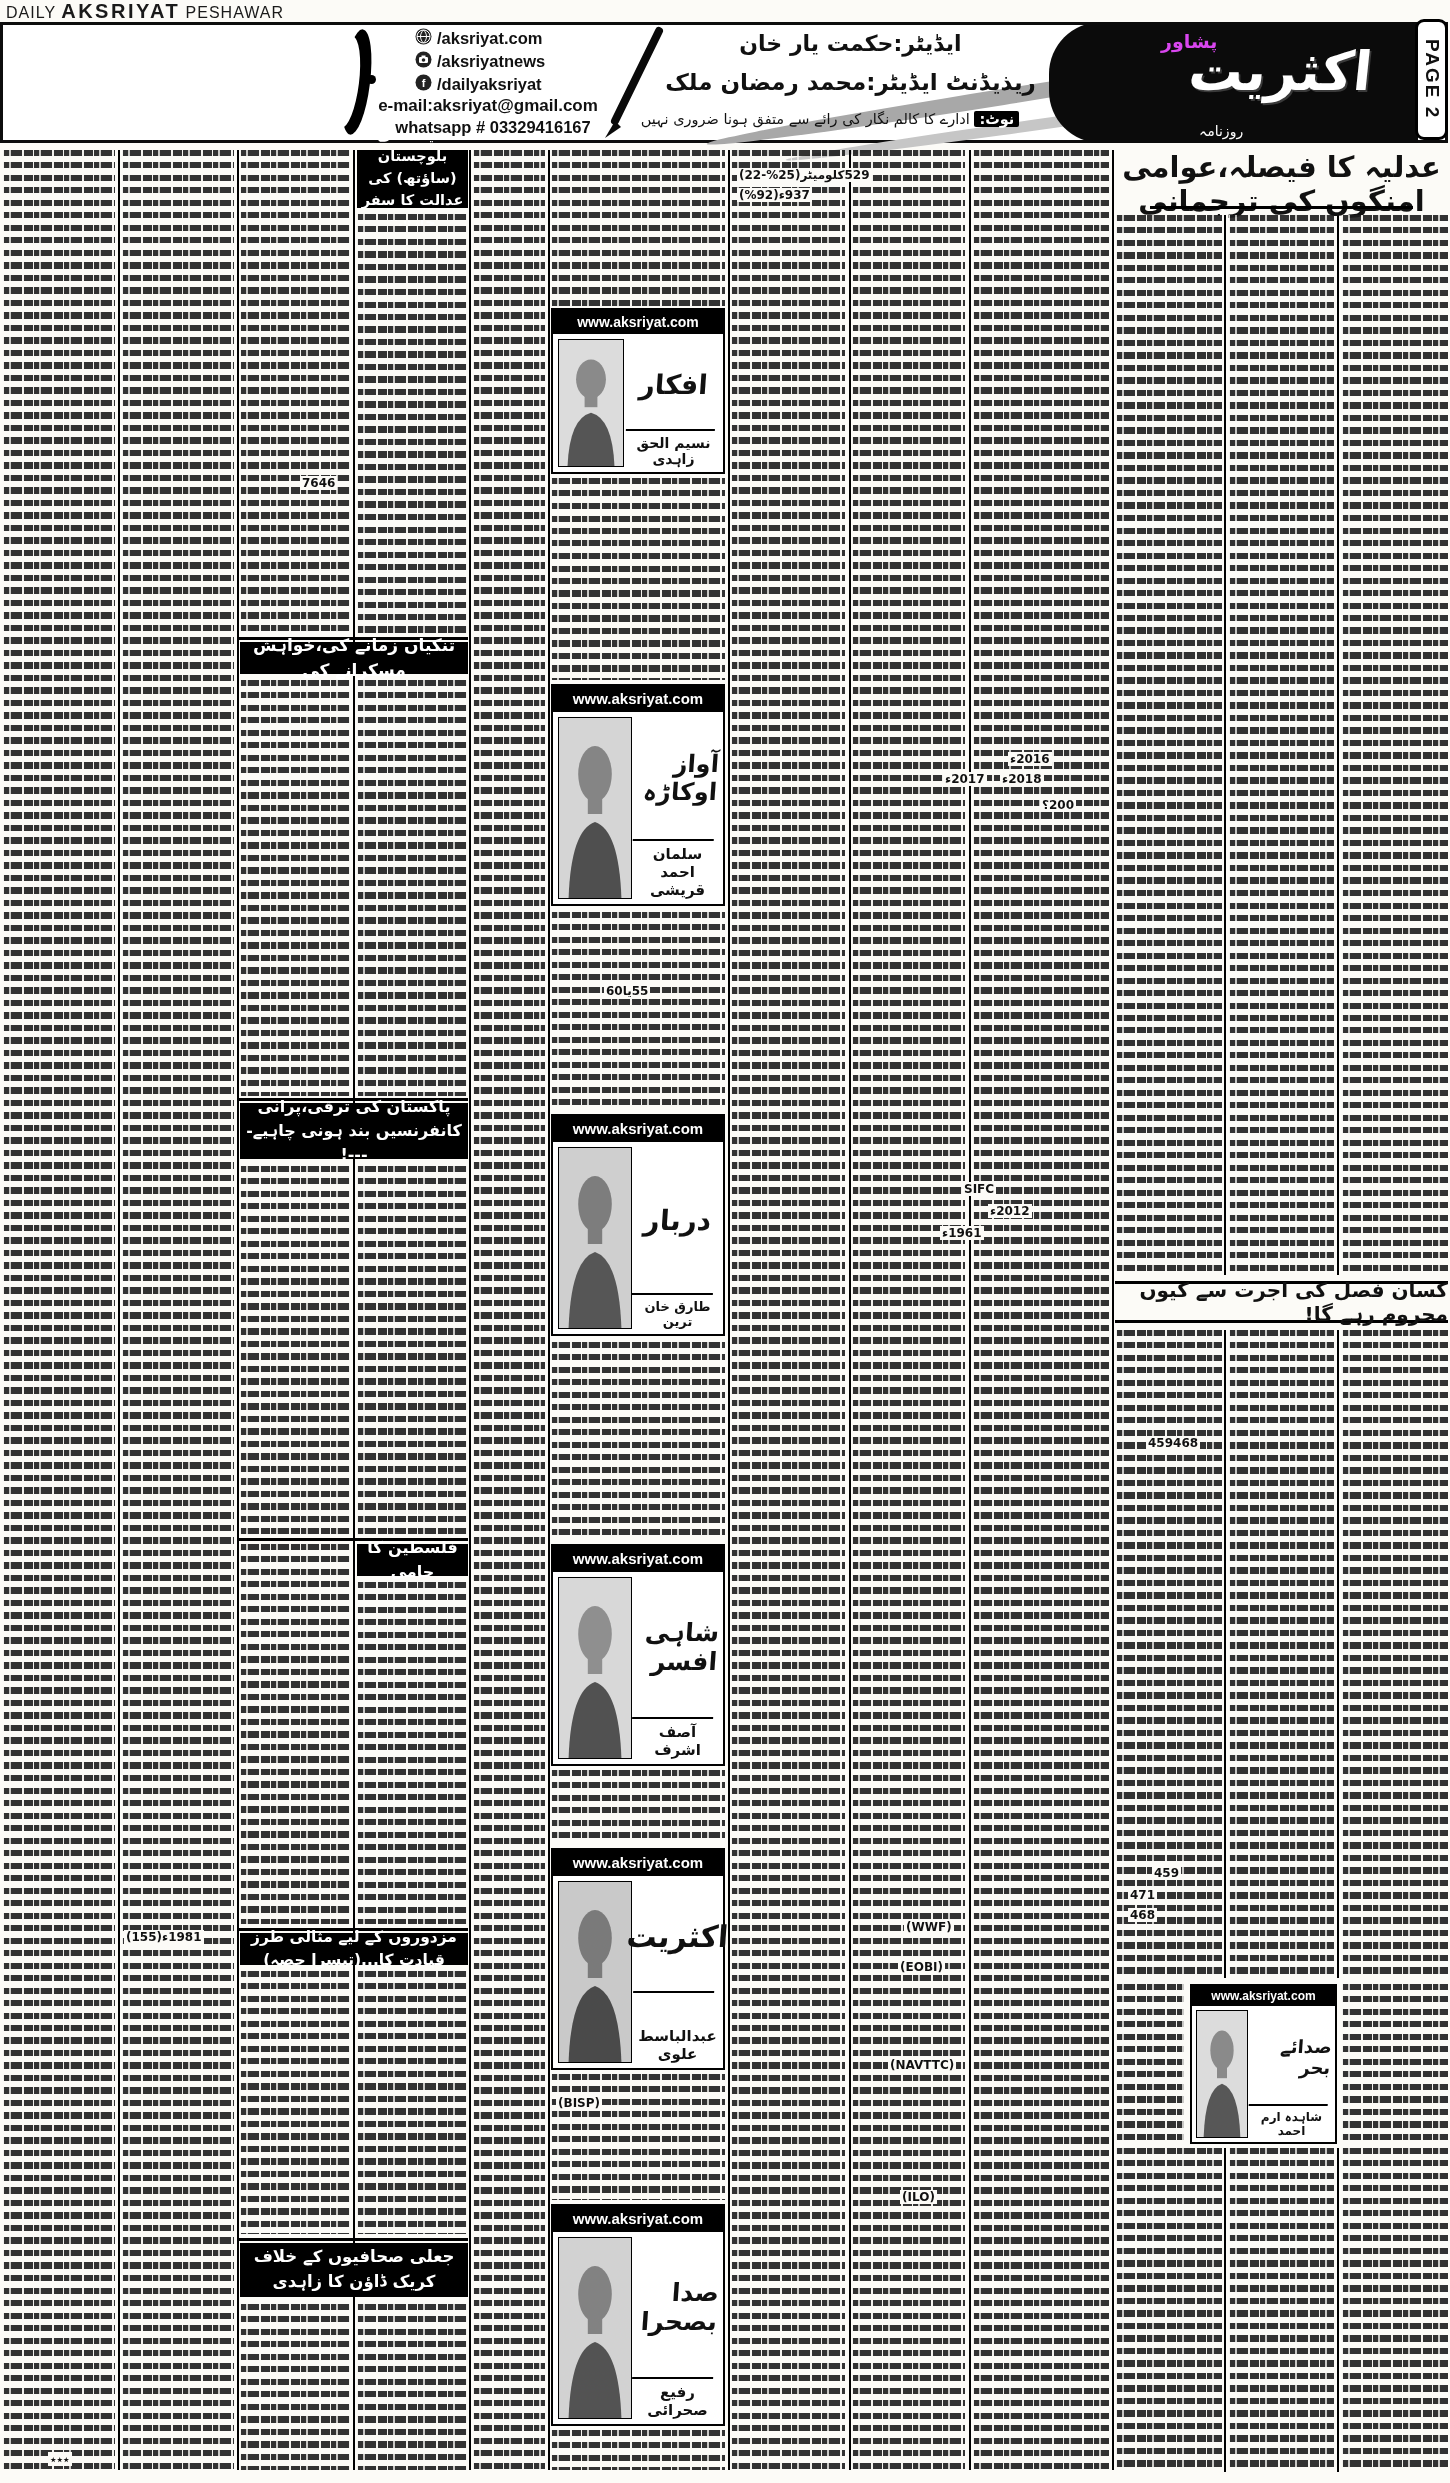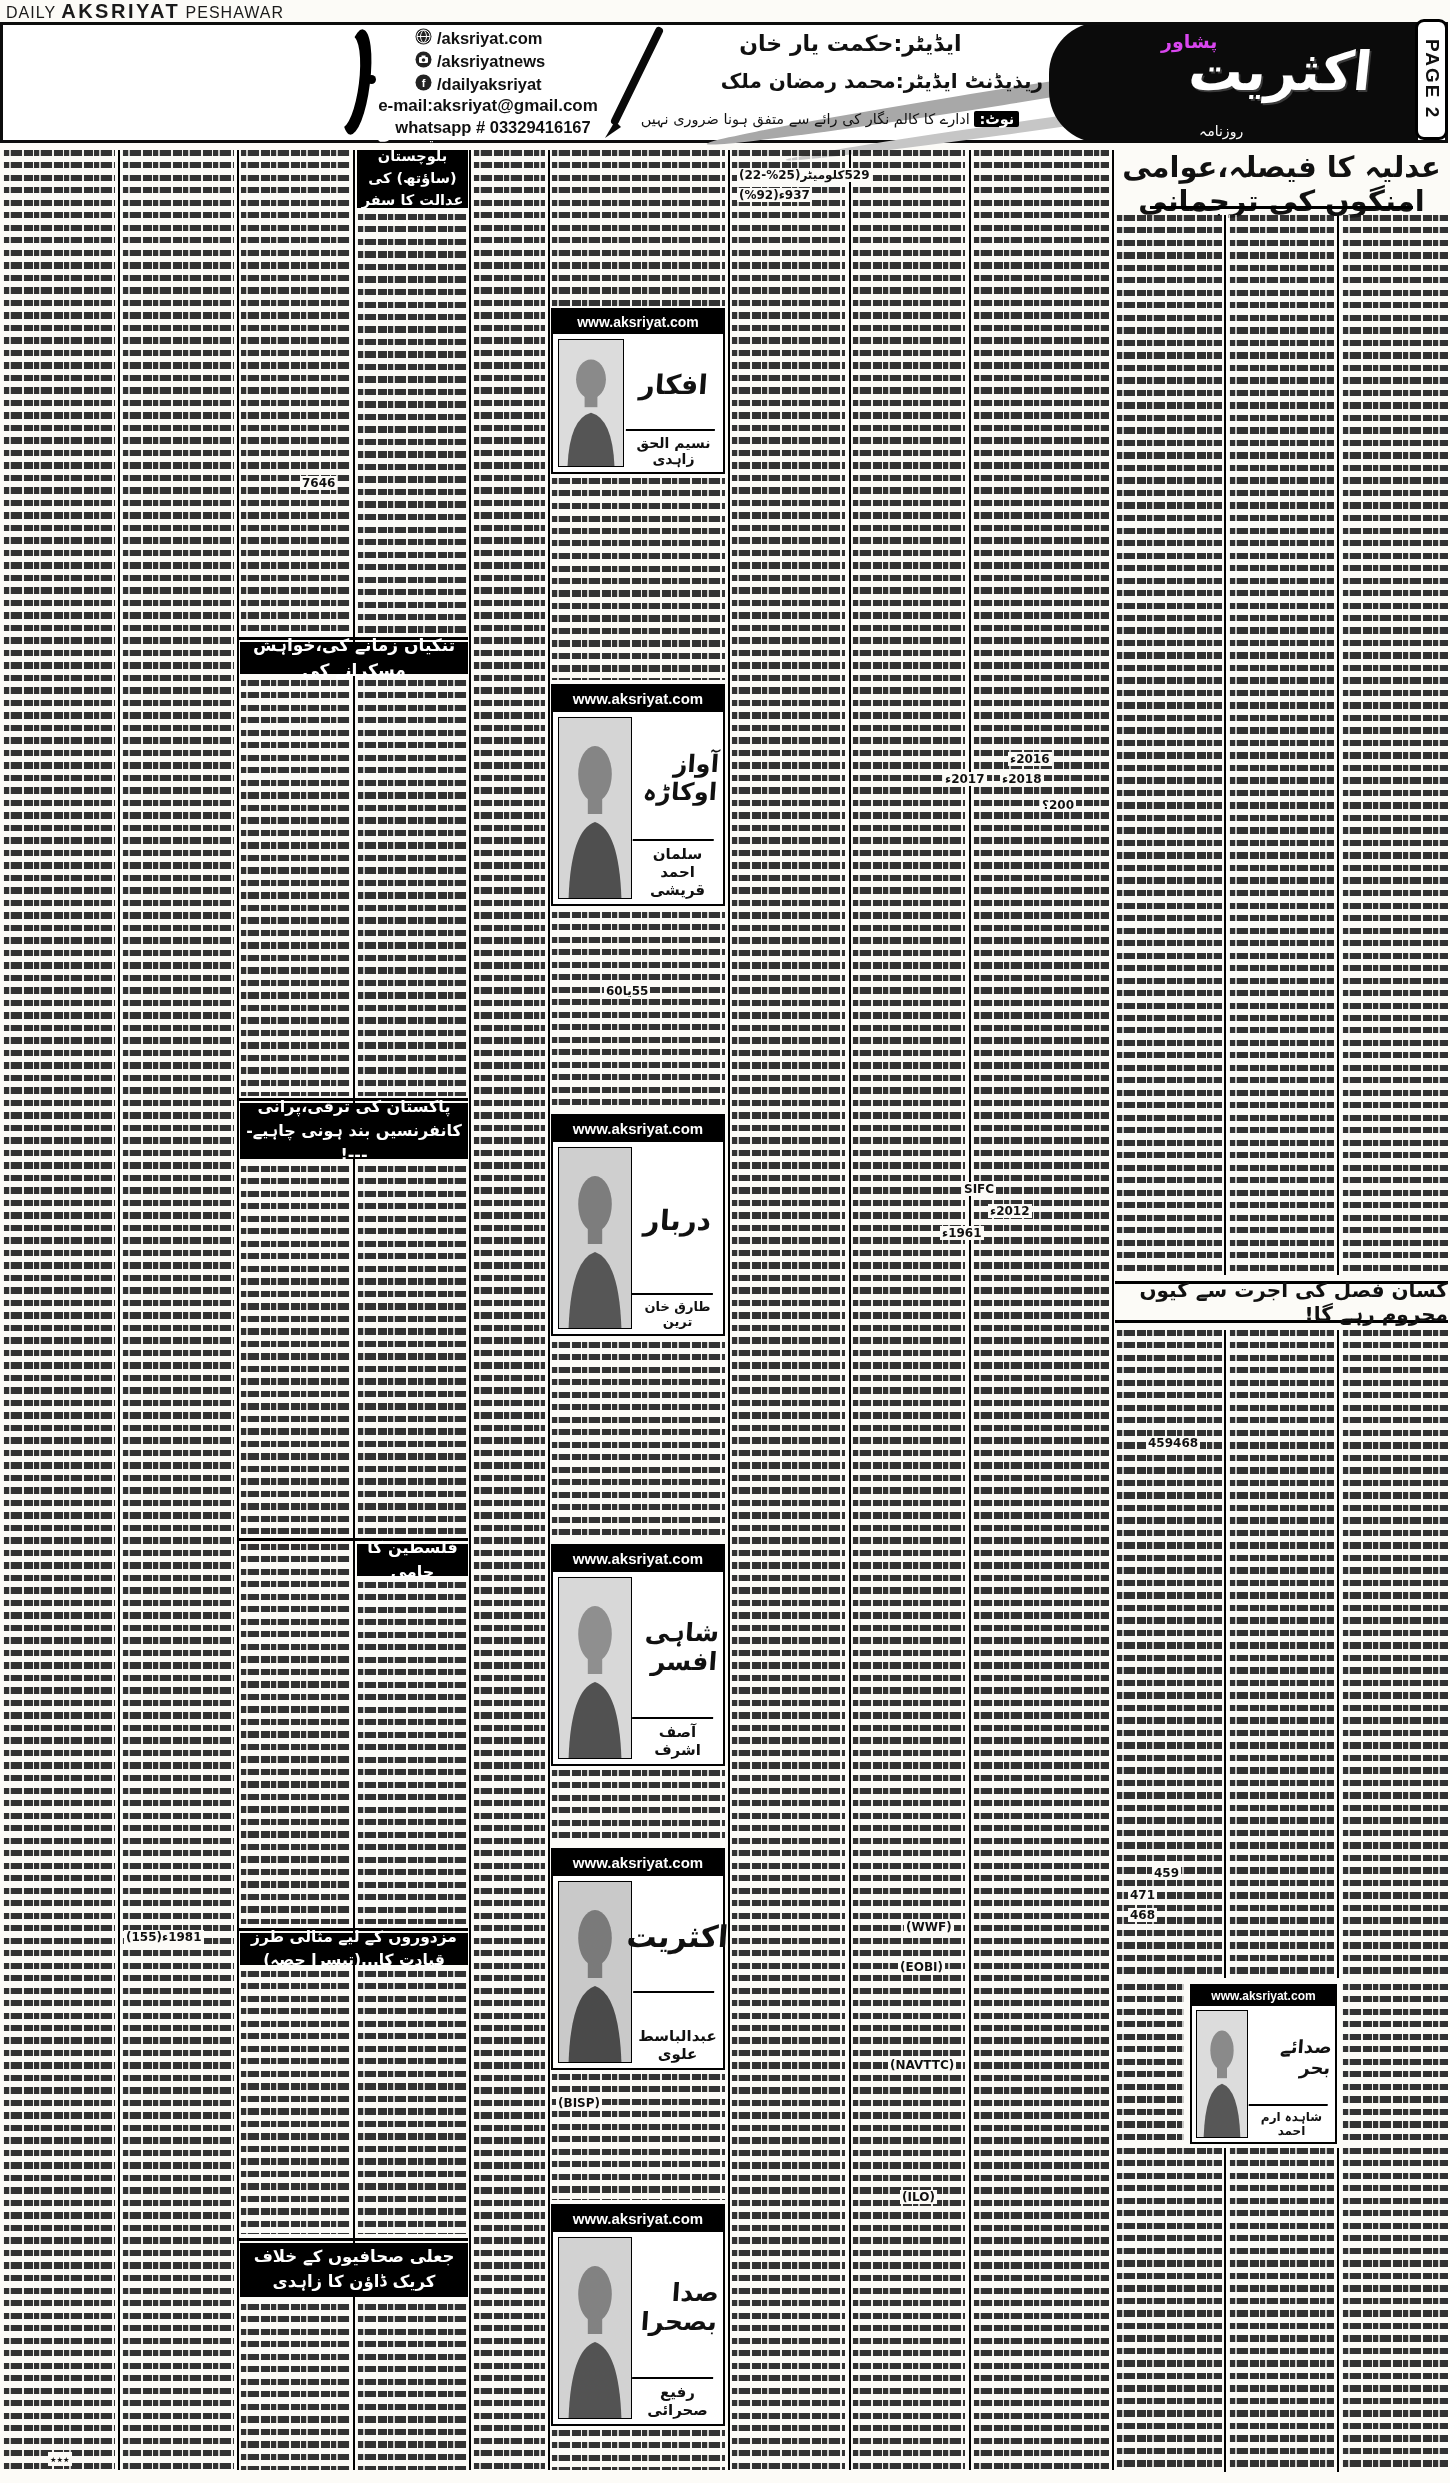--- a/index.html
+++ b/index.html
@@ -25,21 +25,21 @@
   #pubbox{left:32px;top:9px;width:296px;height:94px;background:#c2c2c2;border-radius:28px;
           padding:4px 14px;box-sizing:border-box;font-size:13px;font-weight:bold;line-height:27px;
           text-align:center;z-index:1;}
   .cres{background:#000;border-radius:14px/54px;}
   #social{left:412px;top:2px;z-index:1;}
   .soc-row{display:flex;align-items:center;height:23px;gap:5px;}
   .soc-row .txt{font-weight:bold;font-size:16.5px;font-family:"Liberation Sans",sans-serif;}
   #mh-email{left:360px;top:71px;width:250px;text-align:center;font-weight:bold;font-size:17px;z-index:1;}
   #mh-wapp{left:385px;top:93px;width:210px;text-align:center;font-weight:bold;font-size:16.5px;z-index:1;}
   #ed1{left:655px;top:6px;width:385px;text-align:center;font-weight:bold;font-size:22px;z-index:1;}
-  #ed2{left:655px;top:44px;width:385px;font-weight:bold;font-size:20px;z-index:1;}
+  #ed2{left:655px;top:44px;width:385px;text-align:center;font-weight:bold;font-size:23px;z-index:1;}
   #mh-note{left:612px;top:86px;width:430px;text-align:center;font-size:14.5px;z-index:1;}
   #mh-note .chip{background:#000;color:#fff;font-weight:bold;padding:0 5px;border-radius:2px;}
   #logo-panel{left:1046px;top:-3px;width:369px;height:121px;background:#0b0b0b;border-radius:52px 0 0 52px;z-index:1;}
   #logo-title{position:absolute;right:46px;top:18px;color:#fff;font-size:54px;font-weight:bold;
               transform:skewX(-6deg);text-shadow:2px 2px 0 #3a3a3a;}
   #logo-city{position:absolute;left:112px;top:8px;color:#d946ef;font-size:19px;font-weight:bold;}
   #logo-daily{position:absolute;left:150px;bottom:4px;color:#fff;font-size:14px;}
   #page-strip{left:1415px;top:19px;width:33px;height:121px;background:#fff;border:3px solid #000;
               border-radius:9px;box-sizing:border-box;display:flex;align-items:center;justify-content:center;z-index:2;}
   #page-strip span{writing-mode:vertical-rl;font-weight:bold;font-size:19px;letter-spacing:2px;

